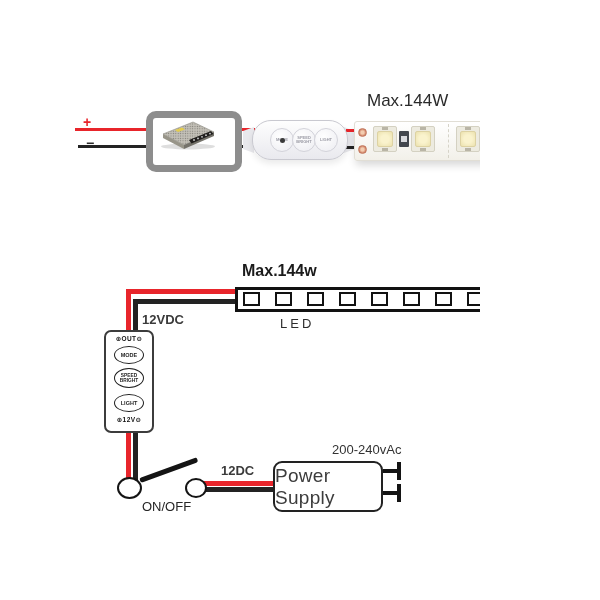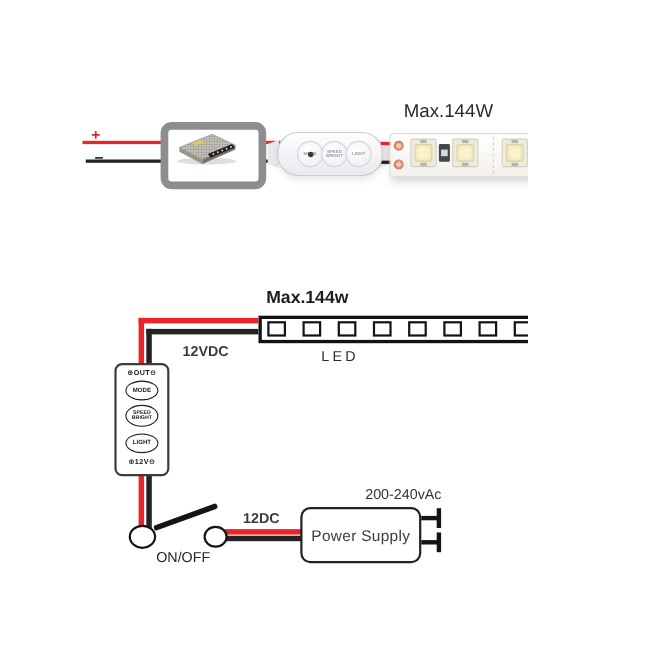--- a/index.html
+++ b/index.html
@@ -50,22 +50,22 @@
   .res{position:absolute;width:10px;height:16px;top:9px;background:#43474e;border-radius:1px;}
   .res-in{position:absolute;left:2px;top:5px;width:6px;height:6px;background:#d9dade;}
   .cutline{position:absolute;width:0;top:2px;bottom:2px;border-left:1px dashed #d6d3c8;}
 
   
   .s-max{left:242px;top:262px;font-size:16px;font-weight:bold;color:#1b1b1b;}
   .s-strip{left:235px;top:287px;width:262px;height:25px;border:3px solid #121212;
            background:#fff;box-sizing:border-box;z-index:2;}
   .sch-led-cell{position:absolute;top:2px;width:17px;height:14px;border:2.5px solid #121212;
                 box-sizing:border-box;background:#fff;}
-  .s-led{left:292px;top:316px;font-size:13px;letter-spacing:3px;color:#2d2d2d;}
-  .s-12vdc{left:142px;top:312px;font-size:13px;font-weight:bold;color:#3b3b3b;margin-left:24px;}
+  .s-led{left:280px;top:316px;font-size:13px;letter-spacing:3px;color:#2d2d2d;}
+  .s-12vdc{left:142px;top:312px;font-size:13px;font-weight:bold;color:#3b3b3b;}
 
   .s-ctrl{left:104px;top:330px;width:50px;height:103px;border:2px solid #3c3c3c;
           border-radius:7px;background:#fff;box-sizing:border-box;z-index:2;}
   .s-ctrl .tag{position:absolute;left:0;right:0;text-align:center;font-size:6.5px;
                font-weight:bold;color:#111;letter-spacing:.4px;}
   .oval{position:absolute;left:8px;width:30px;border:1.6px solid #1e1e1e;border-radius:50%;
         box-sizing:border-box;display:flex;flex-direction:column;align-items:center;
         justify-content:center;text-align:center;font-weight:bold;color:#1e1e1e;
         background:#fff;}
   .oval.o1{top:14px;height:18px;font-size:5.5px;}
@@ -75,21 +75,21 @@
   .sw-circle{position:absolute;border:2.5px solid #141414;border-radius:50%;background:#fff;
              box-sizing:border-box;z-index:2;}
   .sw-lever{left:140px;top:478px;width:61px;height:4.5px;background:#141414;border-radius:2px;
             transform:rotate(-20deg);transform-origin:0 50%;z-index:3;}
   .s-onoff{left:142px;top:499px;font-size:13px;color:#262626;}
   .s-12dc{left:221px;top:463px;font-size:13px;font-weight:bold;color:#3b3b3b;}
 
   .s-psu{left:273px;top:461px;width:110px;height:51px;border:2.5px solid #222;
          border-radius:9px;background:#fff;box-sizing:border-box;z-index:2;
          display:flex;align-items:center;justify-content:center;}
-  .s-psu span{font-size:14px;color:#3c3c3c;letter-spacing:.3px;text-align:center;}
+  .s-psu span{font-size:19px;color:#3c3c3c;letter-spacing:.3px;}
   .s-ac{left:332px;top:442px;font-size:13px;color:#333;}
   .prong{position:absolute;background:#141414;z-index:2;}
 </style>
 </head>
 <body>
 
 <div class="canvas">
 
   <div class="lbl t-max">Max.144W</div>
 

